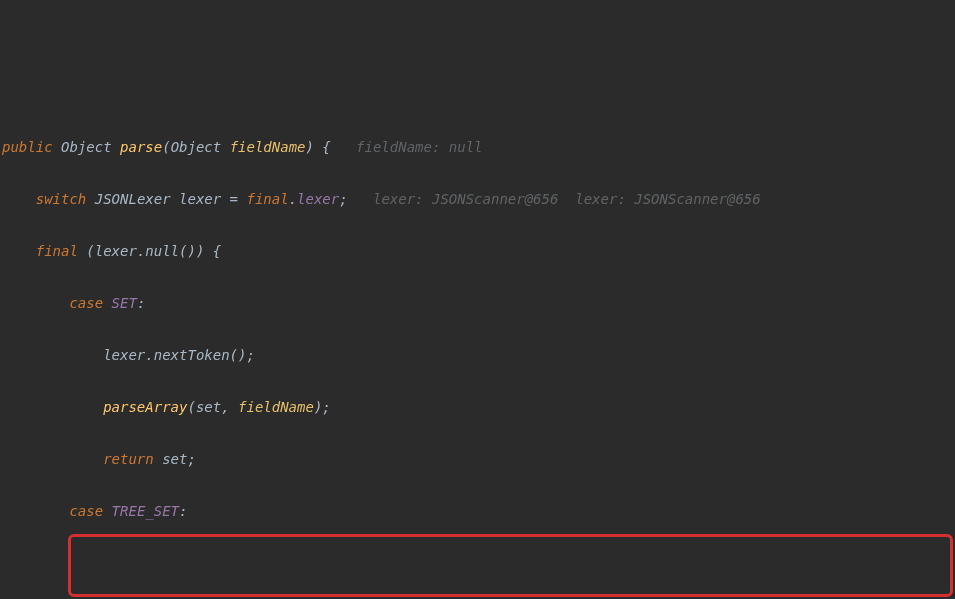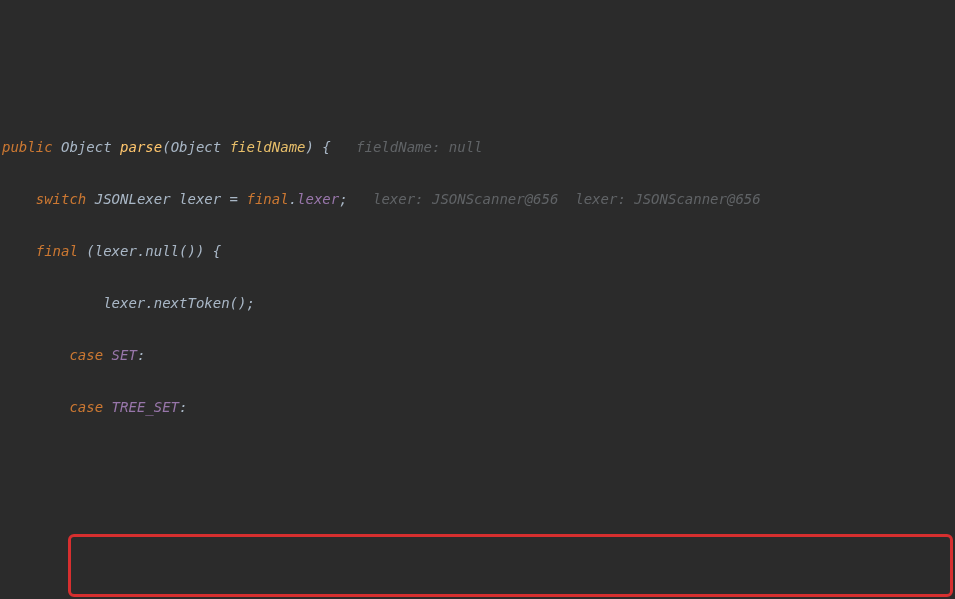--- a/index.html
+++ b/index.html
@@ -38,22 +38,24 @@
 </style>
 </head>
 <body>
 
 
 
 <div>
 <div class="line"><span class="kw-mod">public</span> <span class="ident">Object</span> <span class="yellowfn">parse</span>(<span>Object</span> <span class="param">fieldName</span>) {   <span class="hint">fieldName: null</span></div>
 <div class="line">    <span class="kw-mod">switch</span> <span>JSONLexer</span> <span>lexer</span> = <span class="kw-mod">final</span>.<span class="purple">lexer</span>;   <span class="hint">lexer: JSONScanner@656  lexer: JSONScanner@656</span></div>
 <div class="line">    <span class="kw-mod">final</span> (<span>lexer</span>.<span>null</span>()) {</div>
+<div class="line">        <span class="kw-mod">case</span> <span class="purple" style="font-style:italic">SET</span>:</div>
 <div class="line">            <span>lexer</span>.<span>nextToken</span>();</div>
-<div class="line">        <span class="kw-mod">case</span> <span class="purple" style="font-style:italic">SET</span>:</div>
+<div class="line">            <span class="yellowfn">parseArray</span>(<span>set</span>, <span class="param">fieldName</span>);</div>
+<div class="line">            <span class="kw-mod">return</span> <span>set</span>;</div>
 <div class="line">        <span class="kw-mod">case</span> <span class="purple" style="font-style:italic">TREE_SET</span>:</div>
 
 
 
 
 
 
 
 
 

